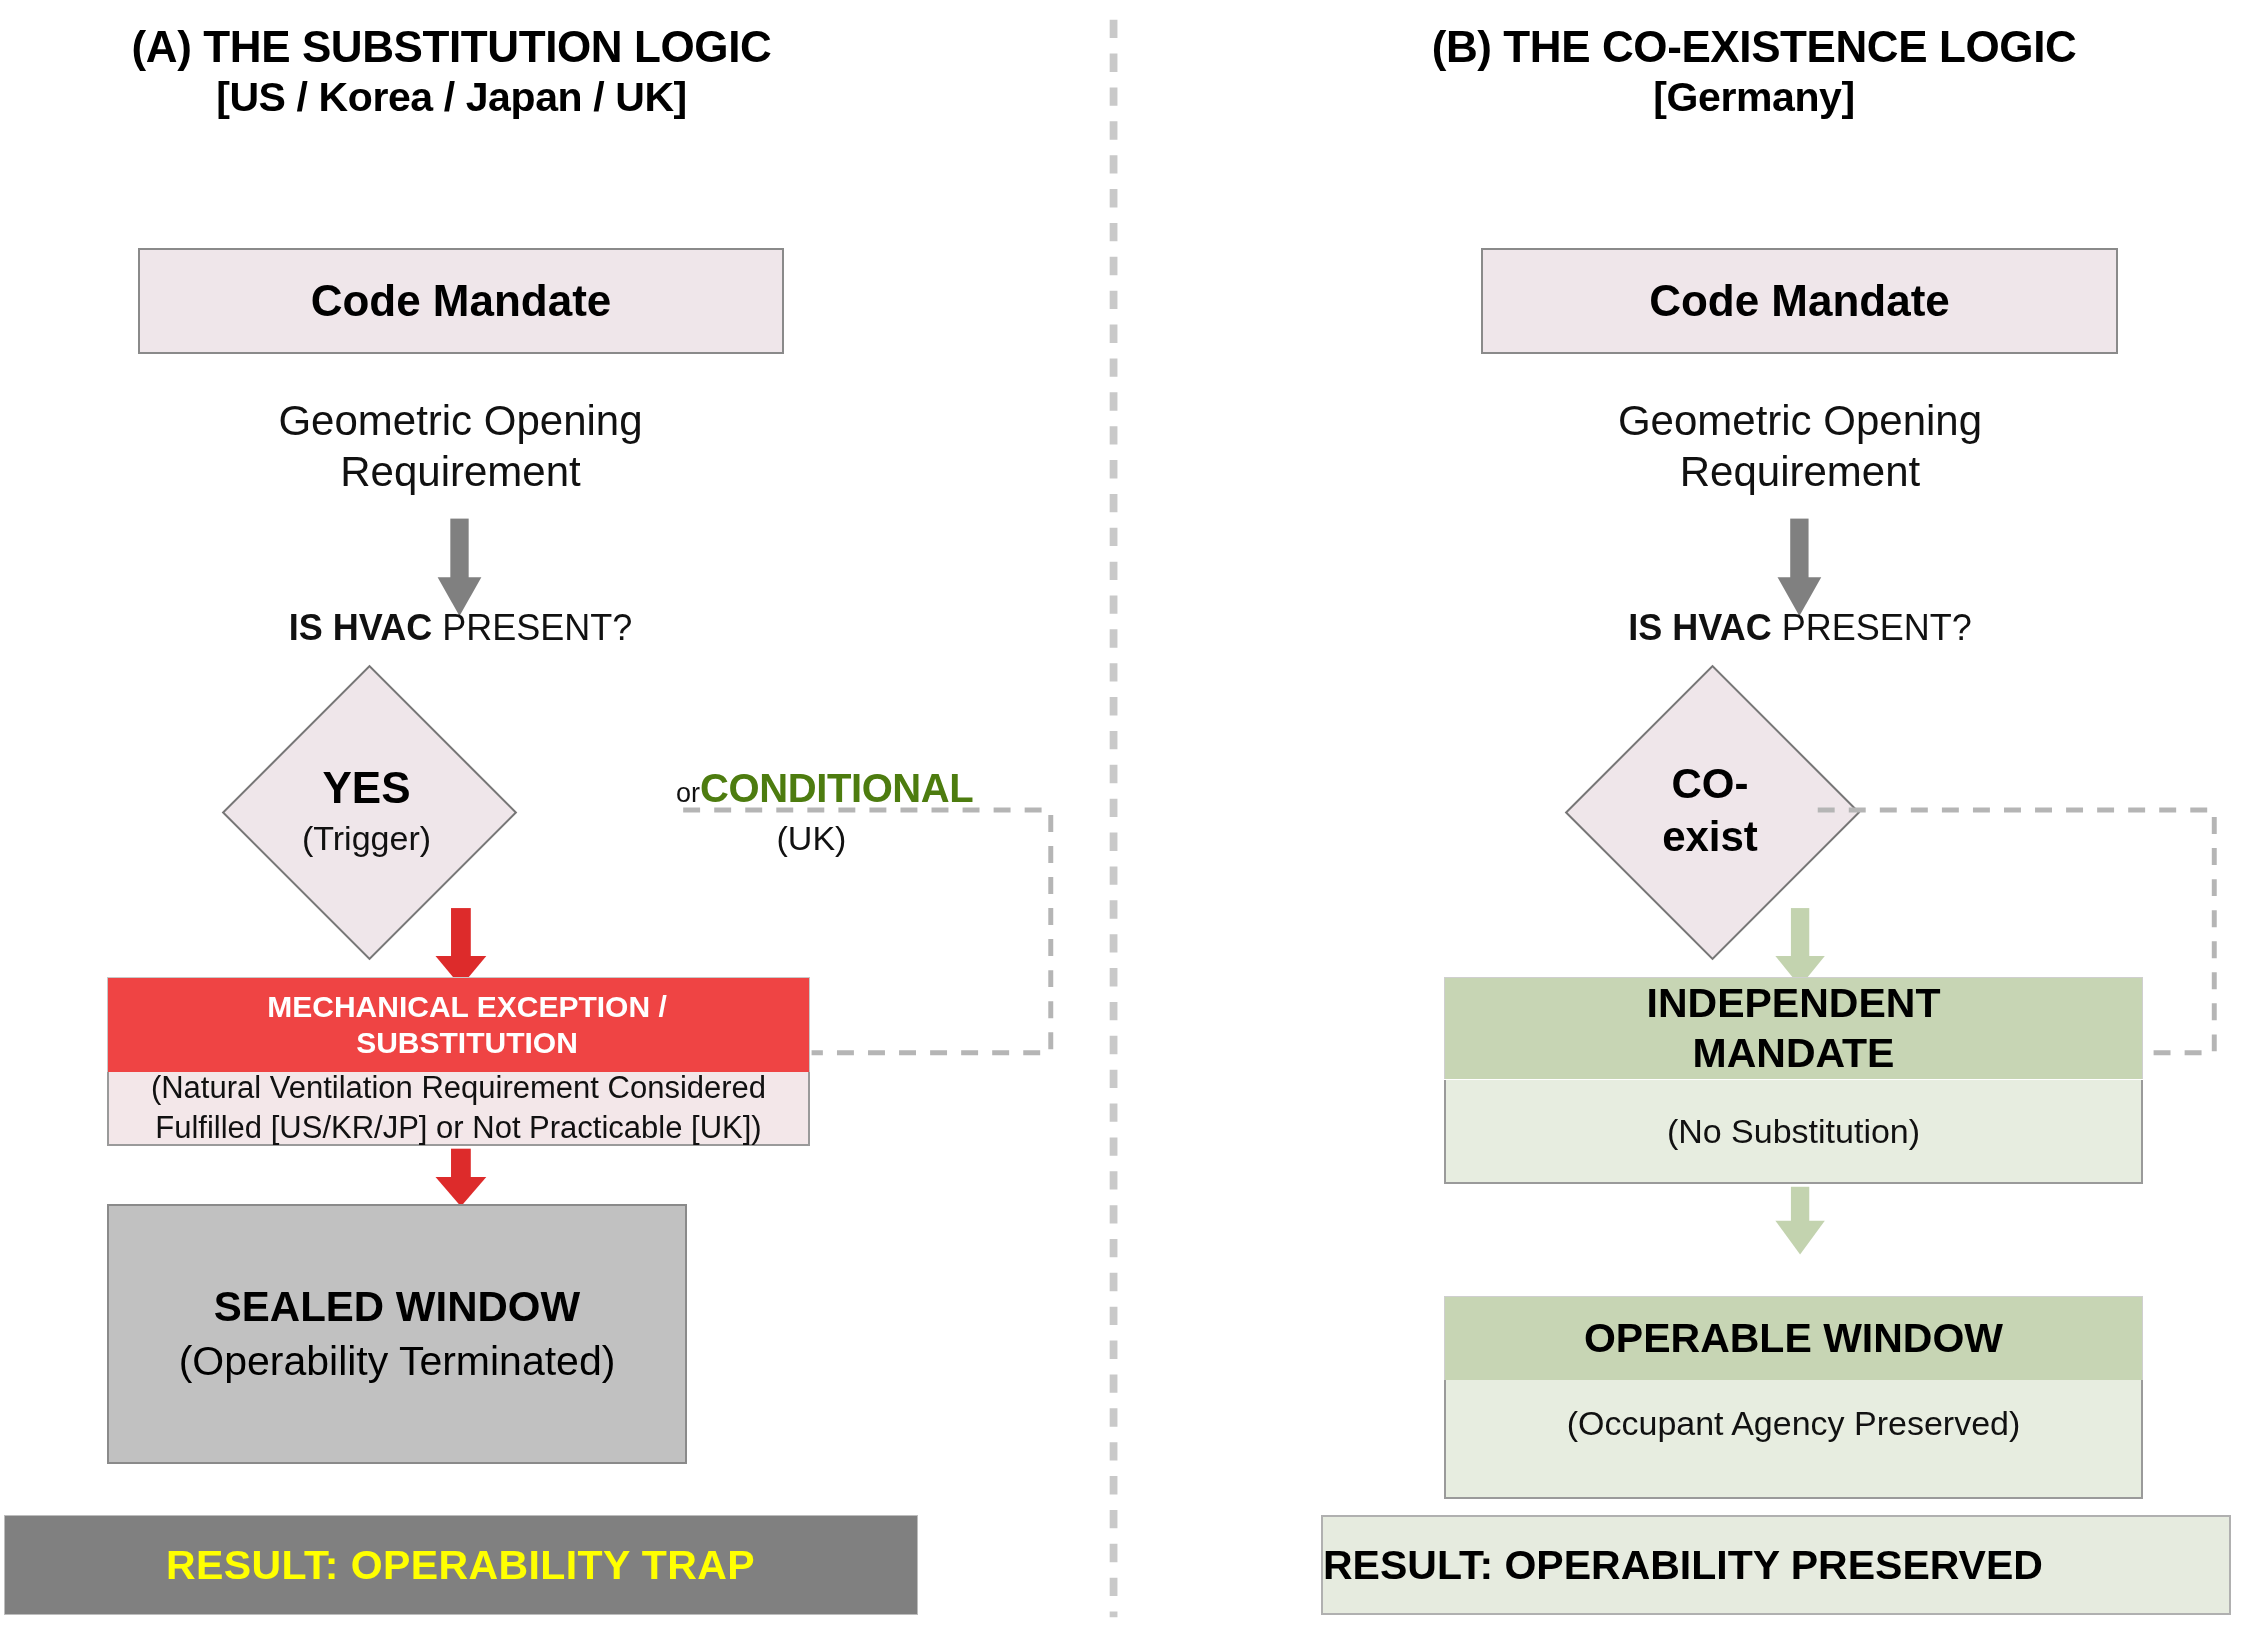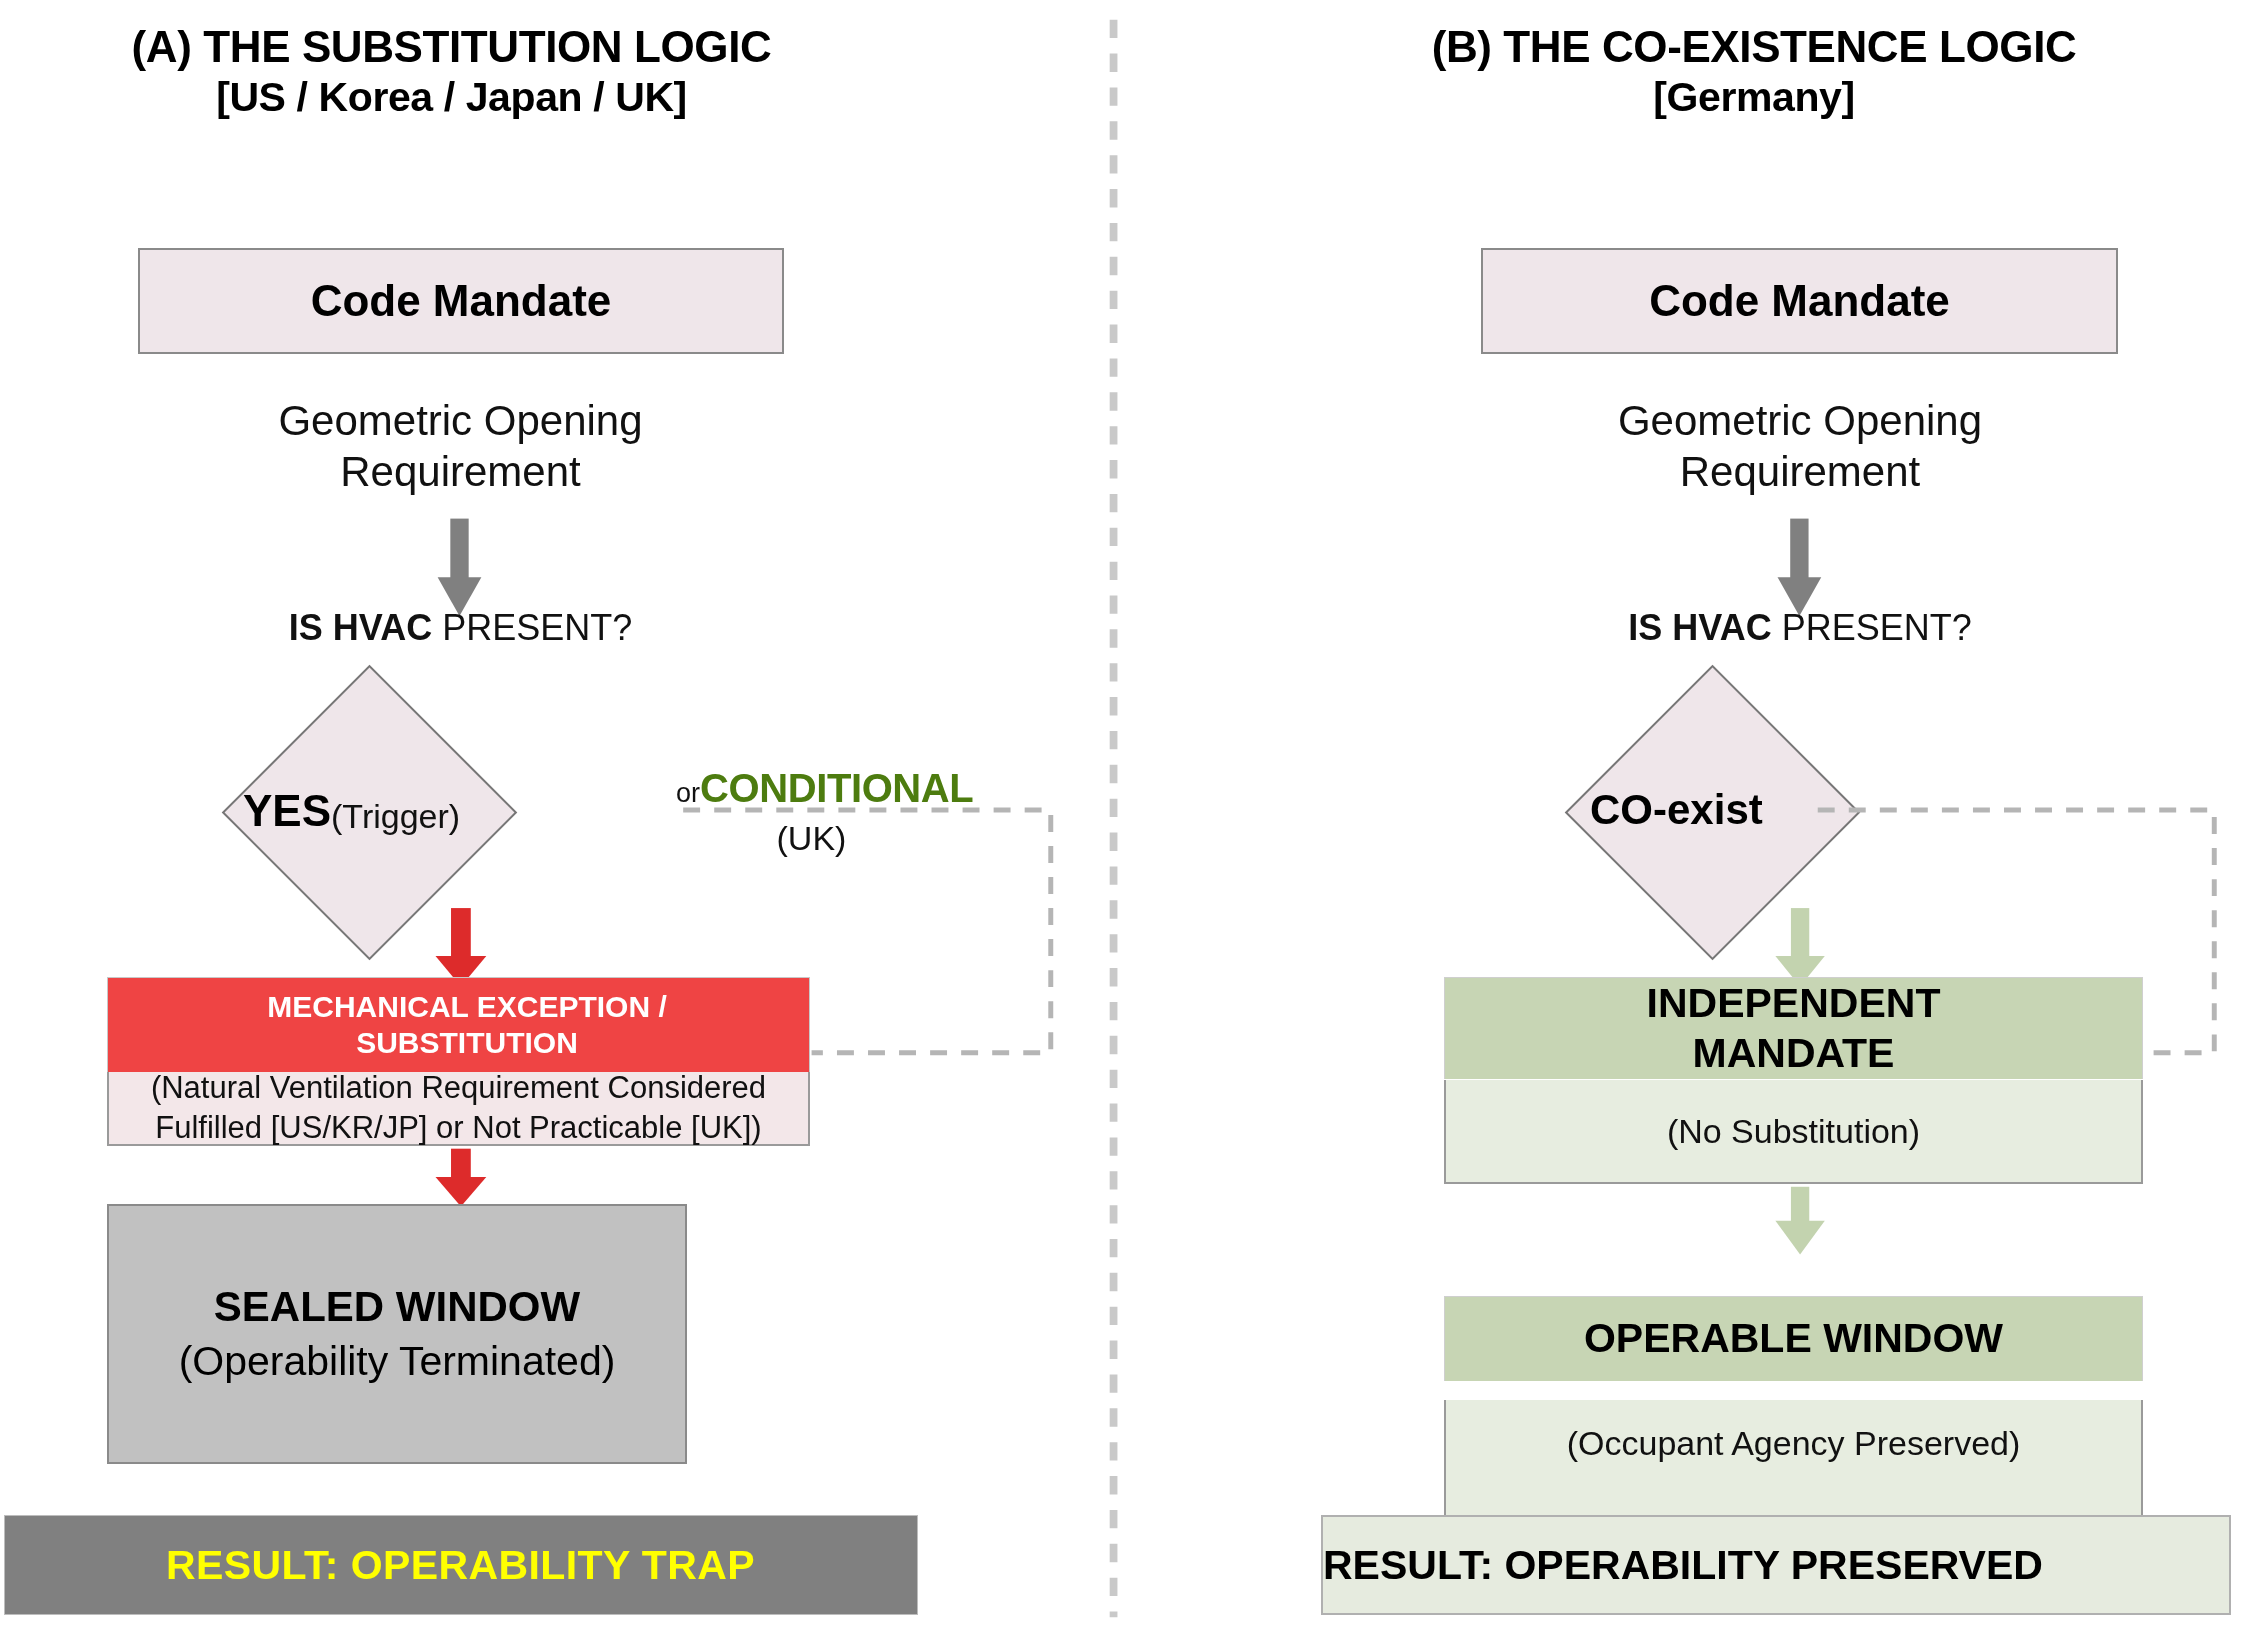--- a/index.html
+++ b/index.html
@@ -59,21 +59,23 @@
     background:#EFE6EA;
     border:2.1px solid #767676;
     transform:rotate(45deg);
     width:100%;
     height:100%;
   }
   .diamond-label{
     position:absolute;
     inset:0;
     display:flex;
+    flex-direction:column;
     align-items:center;
+    justify-content:center;
     text-align:center;
     pointer-events:none;
   }
   .diamond-label .big{font-weight:bold;font-size:44px;line-height:1.0;color:#000;}
   .diamond-label .small{font-size:34px;line-height:1.0;margin-top:11.3px;color:#111;}
   .diamond-label .stack{font-weight:bold;font-size:42px;line-height:1.25;color:#000;}
 
   
   .cond{
     position:absolute;
@@ -309,21 +311,21 @@
   <svg class="svg-layer" viewBox="0 0 3204 2313" width="2261" height="1632">
     <g>
       <rect x="2538" y="1682" width="26" height="58" fill="#C3D3AF"></rect>
       <polygon points="2516,1730 2586,1730 2551,1778" fill="#C3D3AF"></polygon>
     </g>
   </svg>
 
   <div class="abs green-head" style="left:1444px;top:1296px;width:699px;height:85px;">
     <span>OPERABLE WINDOW</span>
   </div>
-  <div class="abs green-note" style="left:1444px;top:1380px;width:699px;height:119px;align-items:flex-start;padding-top:24px;margin-top:20px;">
+  <div class="abs green-note" style="left:1444px;top:1380px;width:699px;height:119px;align-items:flex-start;padding-top:24px;">
     <span>(Occupant Agency Preserved)</span>
   </div>
 
   <div class="abs banner-light" style="left:1321px;top:1515px;width:910px;height:100px;">
     <span>RESULT: OPERABILITY PRESERVED</span>
   </div>
 
 </div>
 
 

